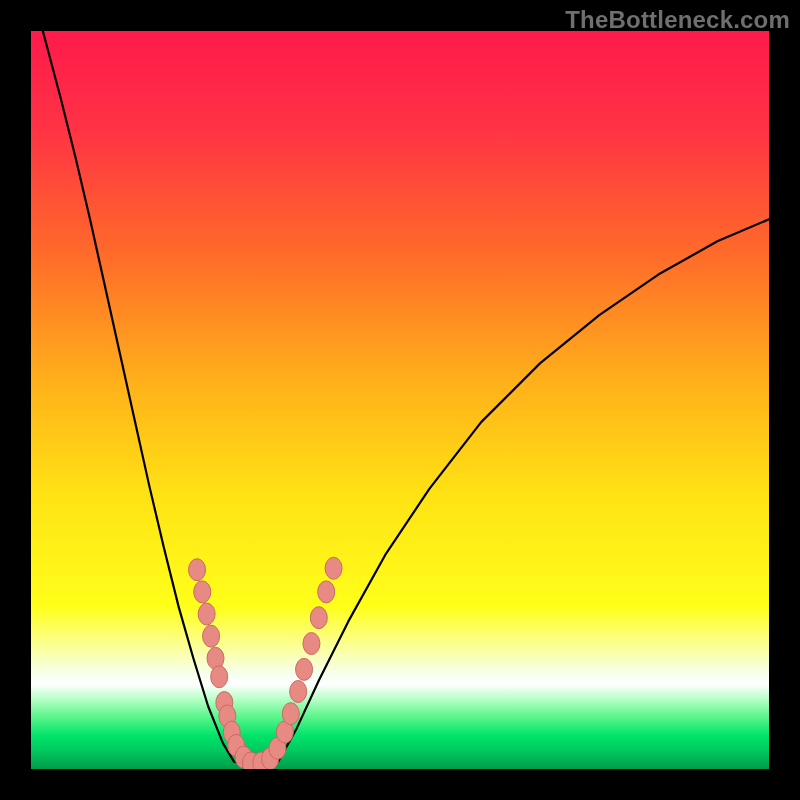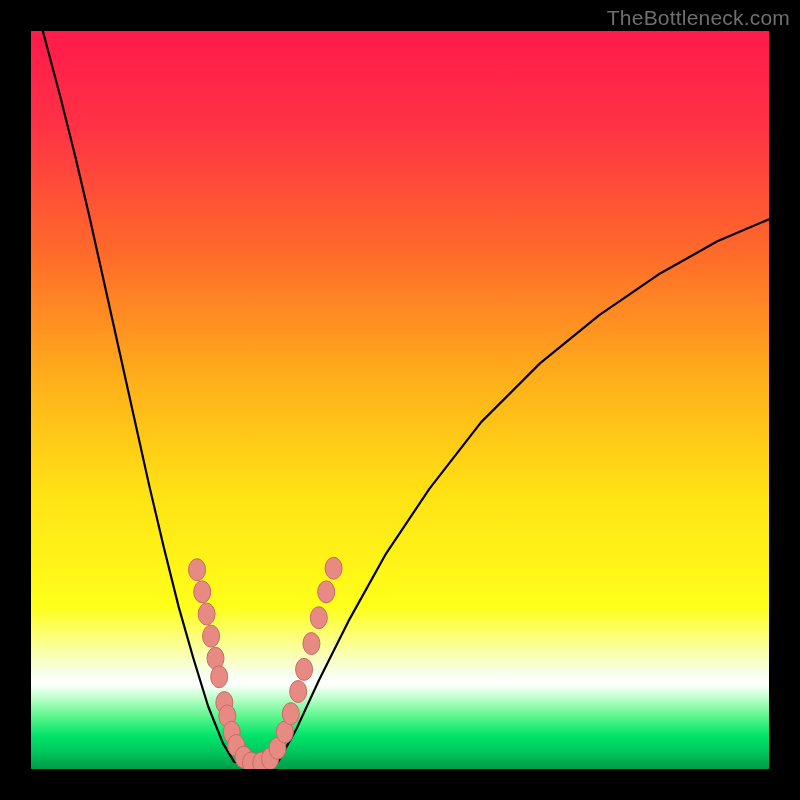--- a/index.html
+++ b/index.html
@@ -26,22 +26,22 @@
   }
   .gradient {
     position: absolute;
     inset: 0;
   }
   .watermark {
     position: absolute;
     top: 6px;
     right: 10px;
     color: #6f6f6f;
-    font-size: 21px;
-    font-weight: 400;
+    font-size: 24px;
+    font-weight: 700;
     letter-spacing: 0.2px;
     user-select: none;
   }
   svg.curves {
     position: absolute;
     inset: 0;
   }
 </style>
 </head>
 <body>

